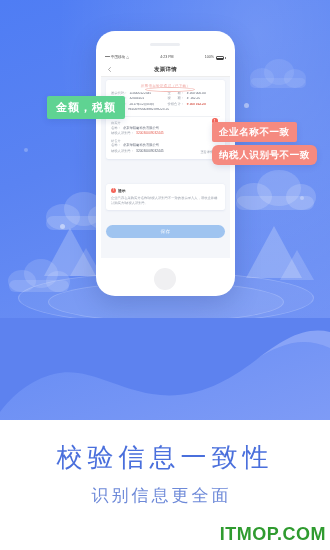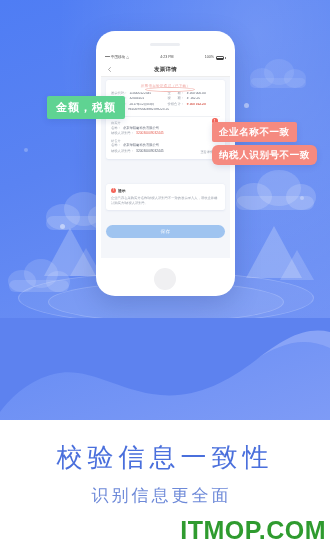--- a/index.html
+++ b/index.html
@@ -247,21 +247,21 @@
     position: absolute; left: 0; top: 484px; width: 323px;
     text-align: center;
     font-family: "DejaVu Serif", "Liberation Serif", serif;
     font-size: 17px; color: #6d89d8; letter-spacing: 3px;
   }
 
   
   #watermark {
     position: absolute; right: 4px; bottom: 5px;
     font-family: "Liberation Sans", sans-serif;
-    font-size: 25px; font-weight: bold; color: #2f9b2f;
+    font-size: 18px; font-weight: bold; color: #2f9b2f;
     letter-spacing: 0.5px;
   }
 </style>
 </head>
 <body>
 
 <div id="stage">
 
   <div class="sky"></div>
   <div class="sky-hi"></div>

